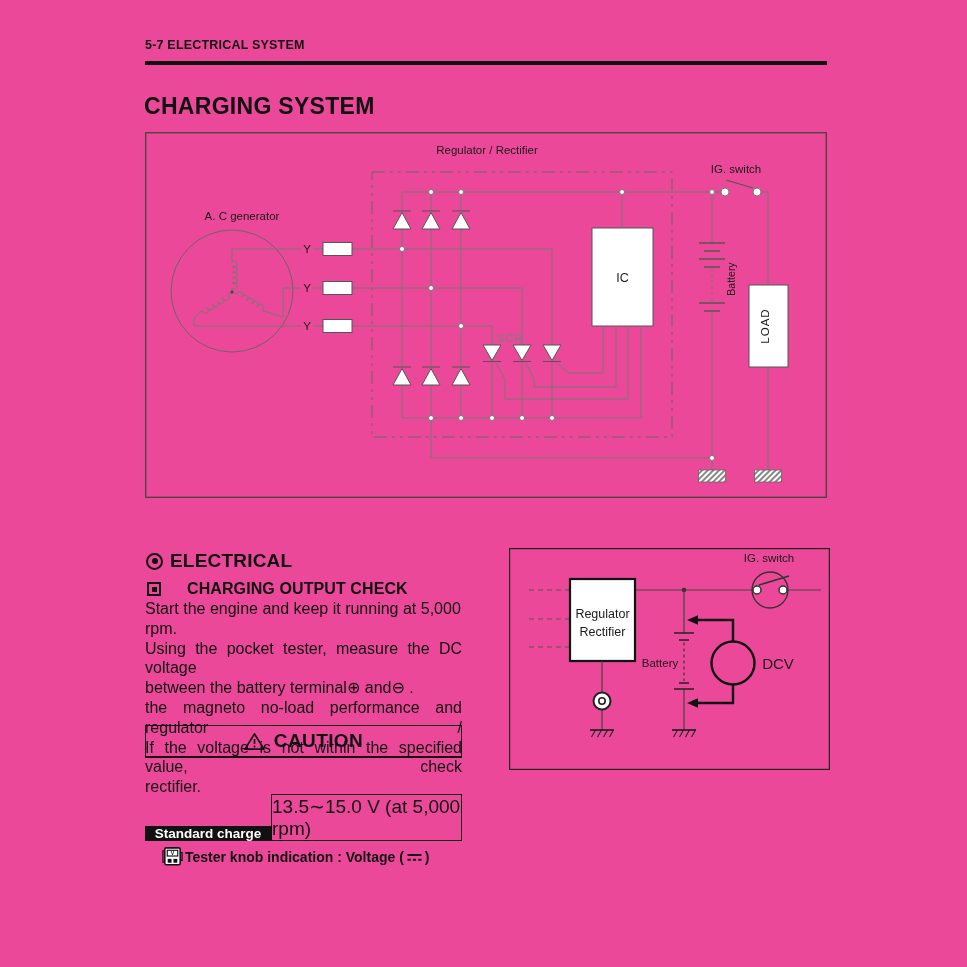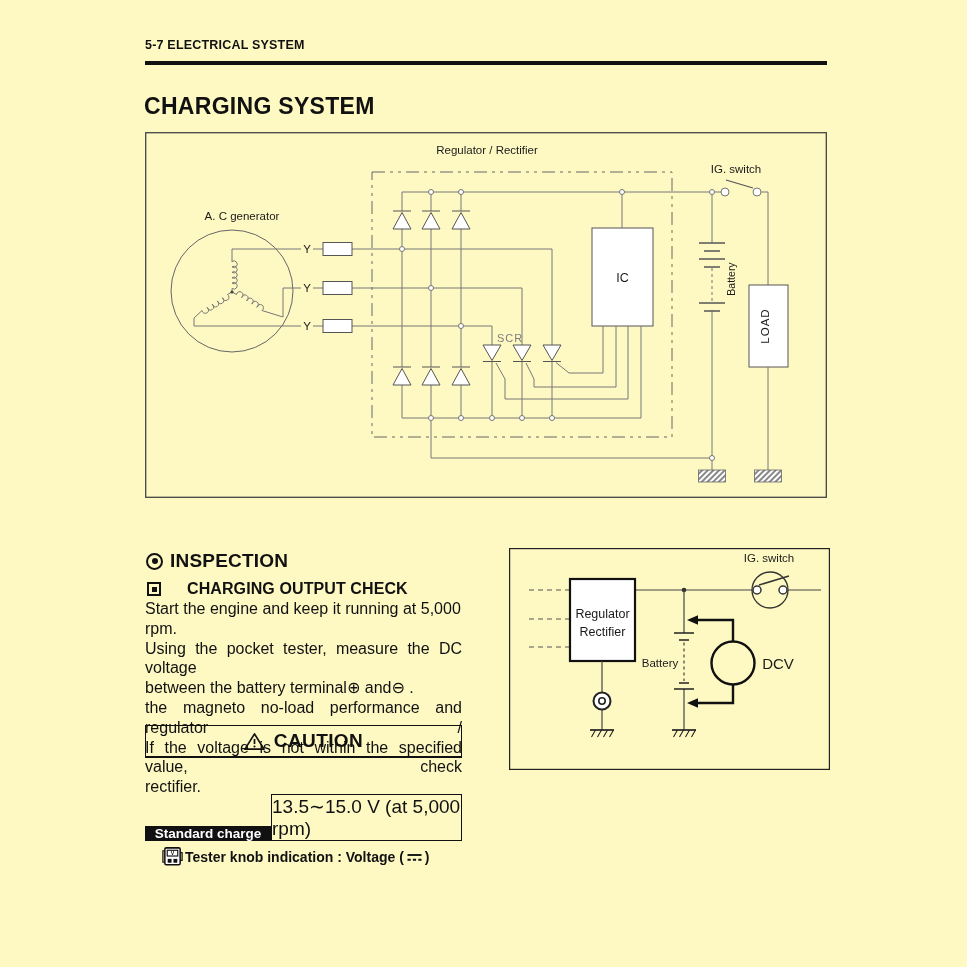--- a/index.html
+++ b/index.html
@@ -1,16 +1,16 @@
 <!DOCTYPE html>
 <html><head>
 <meta charset="utf-8">
 <style>
   html,body{margin:0;padding:0;background:#e8e8e8;}
-  .page{position:relative;width:967px;height:967px;background:#fef9c3;
+  .page{position:relative;width:967px;height:967px;background:#ec4899;
         font-family:"Liberation Sans","DejaVu Sans",sans-serif;color:#111;overflow:hidden;}
   .abs{position:absolute;}
   .doc-header{left:145px;top:38px;font-size:12.5px;font-weight:bold;letter-spacing:.2px;}
   .header-rule{left:145px;top:61px;width:682px;height:4px;background:#111;}
   .page-title{left:144px;top:93px;font-size:23px;font-weight:bold;letter-spacing:.3px;}
   svg{position:absolute;overflow:visible;}
   svg text{font-family:"Liberation Sans","DejaVu Sans",sans-serif;fill:#1a1a1a;}
   .t11{font-size:11.5px;}
   .t10{font-size:10.5px;}
   .t12{font-size:12.5px;}
@@ -184,21 +184,21 @@
       <circle cx="522" cy="418" r="2.5" class="node"></circle>
       <circle cx="552" cy="418" r="2.5" class="node"></circle>
       <circle cx="712" cy="458" r="2.5" class="node"></circle>
     </g>
   </svg>
 
   <div class="abs heading-row" style="left:146px;top:550px;">
     <span class="insp-icon">
         <span class="dot"></span>
       </span>
-    <span class="h-insp">INSPECTION</span>
+    <span class="h-insp">ELECTRICAL</span>
   </div>
 
   <div class="abs heading-row" style="left:147px;top:580px;gap:26px;">
     <span class="check-icon">
         <span class="sq"></span>
       </span>
     <span class="h-check">CHARGING OUTPUT CHECK</span>
   </div>
 
   <div class="abs body-text">

